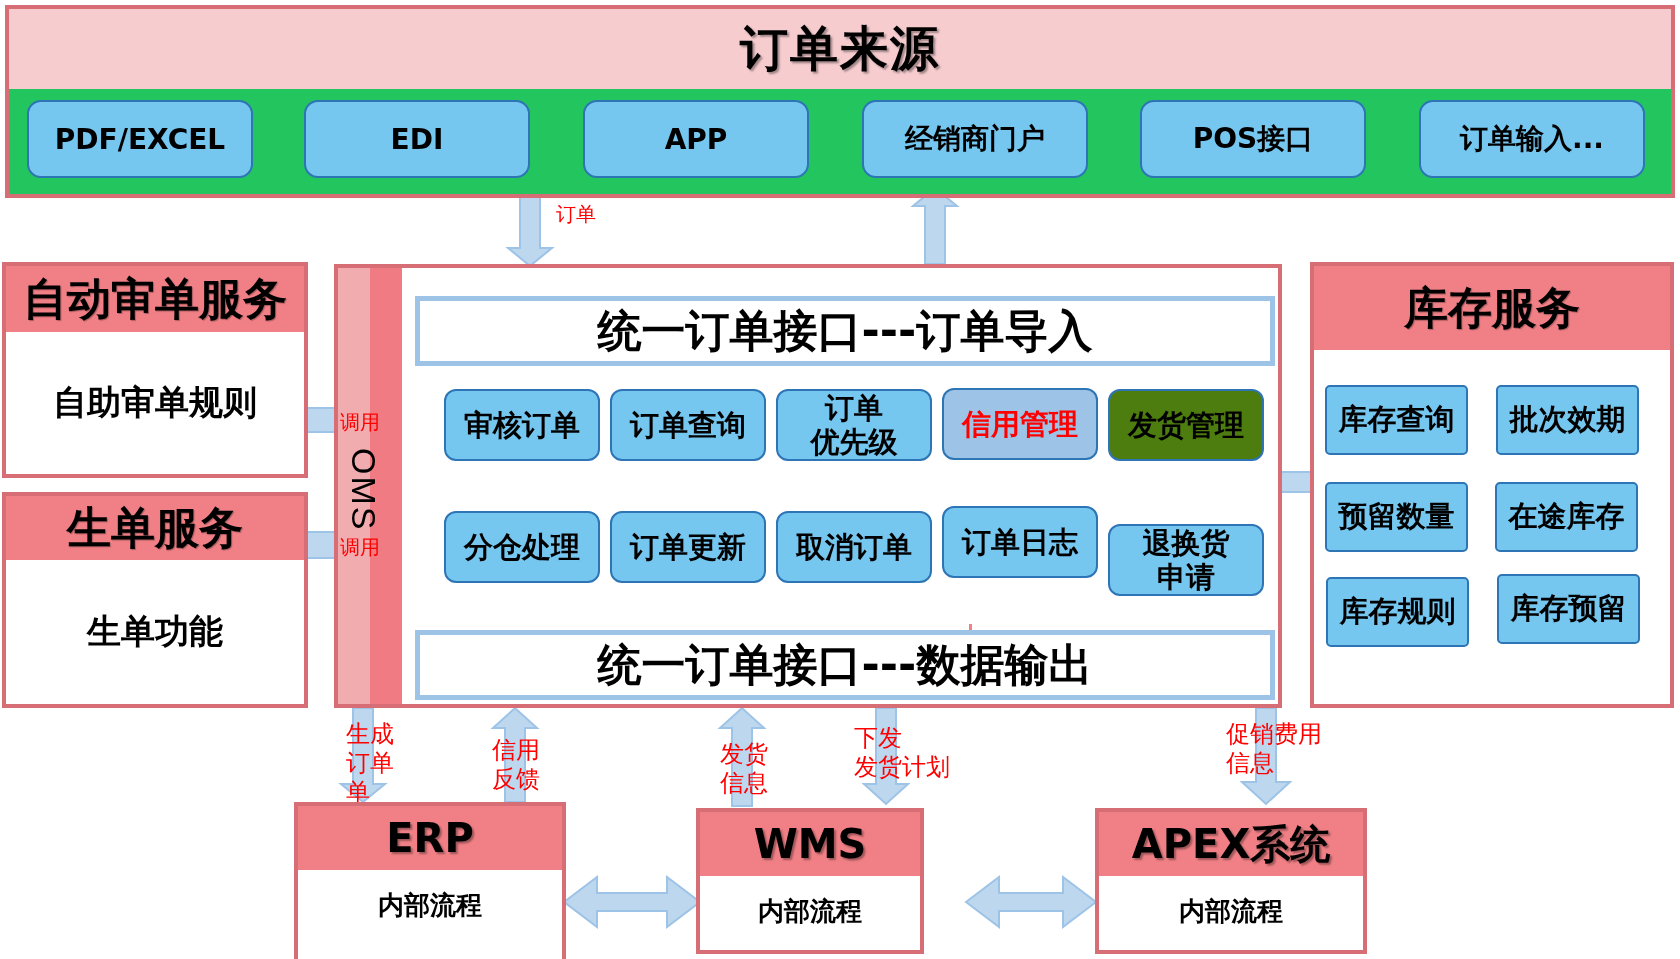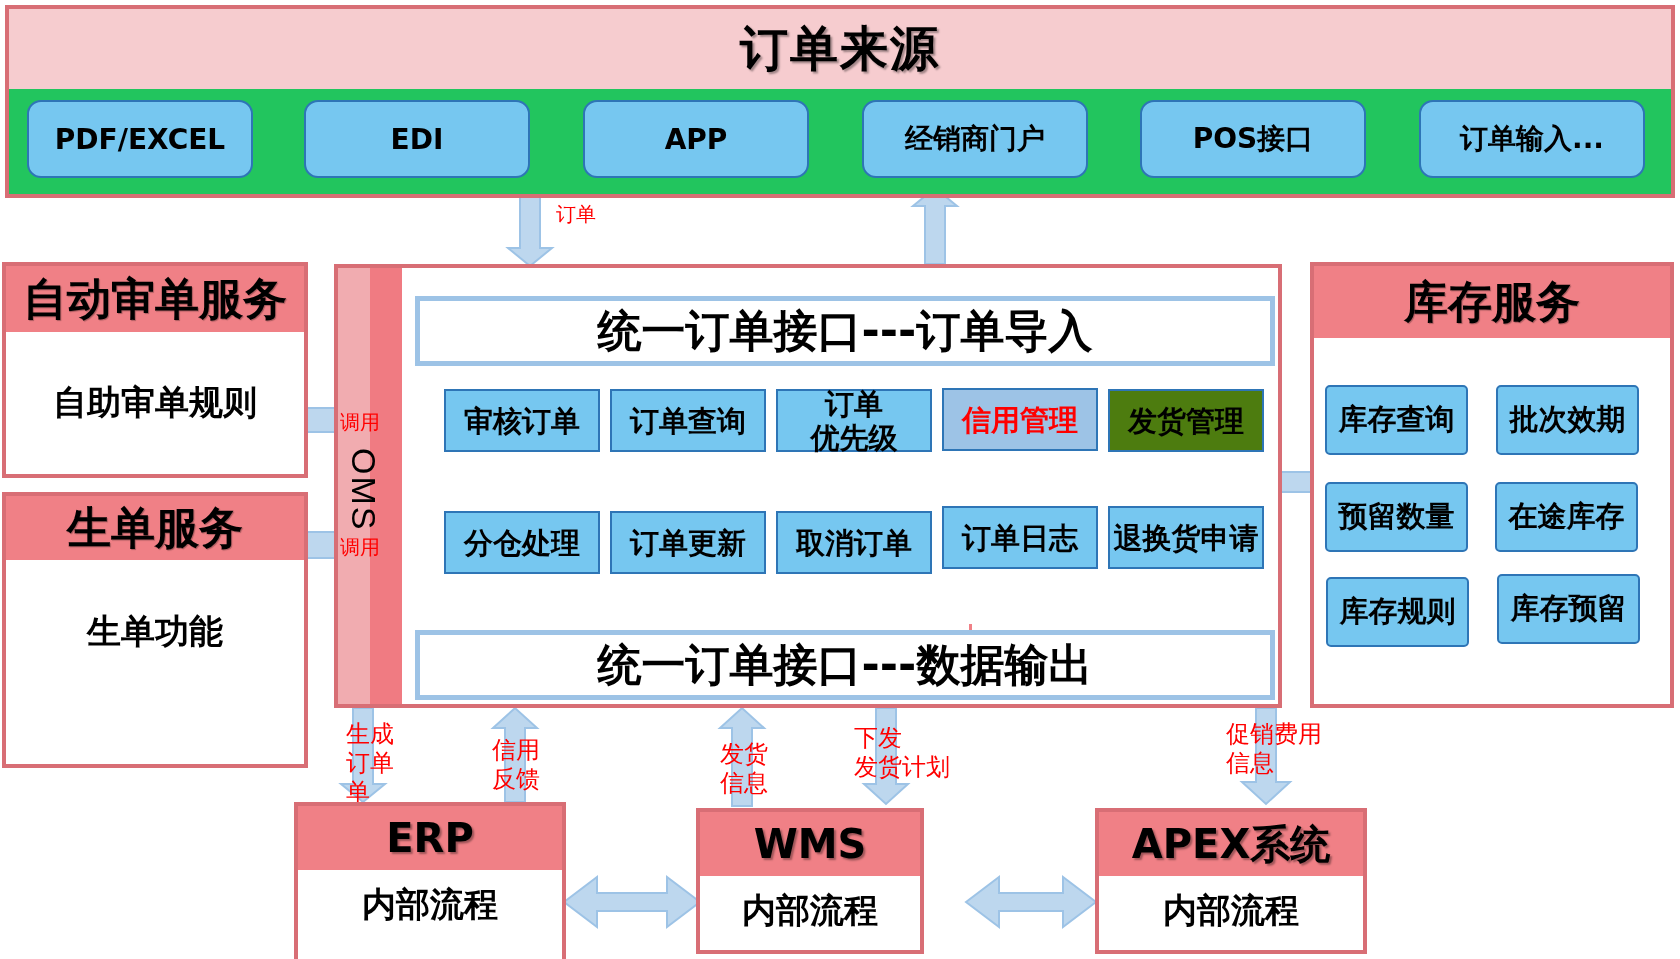--- a/index.html
+++ b/index.html
@@ -25,36 +25,36 @@
   .svc-title { font-size: 44px; font-weight: bold; color: #000; text-shadow: 1px 1px 1px rgba(0,0,0,0.3); }
   .svc-body { left: 0; width: 100%; display: flex; align-items: center; justify-content: center; font-size: 34px; font-weight: bold; color: #000; }
 
   
   .oms-box { left: 334px; top: 264px; width: 948px; height: 444px; border: 4px solid #d86e75; background: #fff; }
   .oms-strip-l { left: 0; top: 0; width: 32px; height: 100%; background: #f1acb0; }
   .oms-strip-r { left: 32px; top: 0; width: 32px; height: 100%; background: #f07b82; }
   .iface-bar { left: 415px; width: 860px; height: 70px; border: 5px solid #9dc3e6; background: #fff;
     display: flex; align-items: center; justify-content: center; font-size: 44px; font-weight: bold; color: #000; }
   .fn-btn {
-    width: 156px; height: 63px; background: #76c7f0; border: 2px solid #2e75b6; border-radius: 0;
+    width: 156px; height: 72px; background: #76c7f0; border: 2px solid #2e75b6; border-radius: 12px;
     display: flex; align-items: center; justify-content: center; text-align: center;
     font-size: 29px; font-weight: bold; color: #000; line-height: 34px;
   }
   .fn-btn.credit { background: #9dc3e6; color: #ff0000; }
   .fn-btn.ship { background: #4d7c0f; }
 
   
   .inv-btn { width: 143px; height: 70px; background: #76c7f0; border: 2px solid #2e75b6; border-radius: 5px;
     display: flex; align-items: center; justify-content: center; font-size: 29px; font-weight: bold; color: #000; }
 
   
   .sys-box { border: 4px solid #d86e75; background: #fff; }
   .sys-head { left: 0; top: 0; width: 100%; height: 64px; background: #f08086; display: flex; align-items: center; justify-content: center;
     font-size: 40px; font-weight: bold; color: #000; text-shadow: 2px 2px 2px rgba(0,0,0,0.35); }
-  .sys-body { left: 0; top: 64px; width: 100%; height: 70px; display: flex; align-items: center; justify-content: center; font-size: 34px; font-weight: bold; color: #000; }
+  .sys-body { left: 0; top: 64px; width: 100%; height: 70px; display: flex; align-items: center; justify-content: center; font-size: 26px; font-weight: bold; color: #000; }
 
   .flow-label { color: #ff0000; font-size: 24px; line-height: 29px; white-space: nowrap; }
   svg.arrows { position: absolute; left: 0; top: 0; }
 </style>
 </head>
 <body>
 
 <svg class="arrows" width="1680" height="959">
   <g fill="#bdd7ee" stroke="#9dc3e6" stroke-width="2">
 
@@ -92,21 +92,21 @@
 
 <div class="abs flow-label" style="left:556px; top:200px; font-size:20px;">订单</div>
 
 <div class="abs svc-box" style="left:2px; top:262px; width:306px; height:216px;">
   <div class="abs svc-head" style="height:66px;">
     <span class="svc-title">自动审单服务</span>
   </div>
   <div class="abs svc-body" style="top:66px; height:142px;">自助审单规则</div>
 </div>
 
-<div class="abs svc-box" style="left:2px; top:492px; width:306px; height:276px;">
+<div class="abs svc-box" style="left:2px; top:492px; width:306px; height:216px;">
   <div class="abs svc-head" style="height:64px;">
     <span class="svc-title">生单服务</span>
   </div>
   <div class="abs svc-body" style="top:64px; height:144px;">生单功能</div>
 </div>
 
 <div class="abs oms-box">
   <div class="abs oms-strip-l"></div>
   <div class="abs oms-strip-r"></div>
 </div>
@@ -123,30 +123,30 @@
   <span>订单</span>
   <span>优先级</span>
 </div>
 <div class="abs fn-btn credit" style="left:942px; top:388px;">信用管理</div>
 <div class="abs fn-btn ship" style="left:1108px; top:389px;">发货管理</div>
 
 <div class="abs fn-btn" style="left:444px; top:511px;">分仓处理</div>
 <div class="abs fn-btn" style="left:610px; top:511px;">订单更新</div>
 <div class="abs fn-btn" style="left:776px; top:511px;">取消订单</div>
 <div class="abs fn-btn" style="left:942px; top:506px;">订单日志</div>
-<div class="abs fn-btn" style="left:1108px; top:506px; flex-direction:row;">
+<div class="abs fn-btn" style="left:1108px; top:524px; flex-direction:column;">
   <span>退换货</span>
   <span>申请</span>
 </div>
 
 <div class="abs" style="left:969px; top:624px; width:3px; height:18px; background:#f08086;"></div>
 <div class="abs iface-bar" style="top:630px;">统一订单接口---数据输出</div>
 
 <div class="abs svc-box" style="left:1310px; top:262px; width:364px; height:446px;">
-  <div class="abs svc-head" style="height:72px;">
+  <div class="abs svc-head" style="height:84px;">
     <span class="svc-title">库存服务</span>
   </div>
 </div>
 <div class="abs inv-btn" style="left:1325px; top:385px;">库存查询</div>
 <div class="abs inv-btn" style="left:1496px; top:385px;">批次效期</div>
 <div class="abs inv-btn" style="left:1325px; top:482px;">预留数量</div>
 <div class="abs inv-btn" style="left:1495px; top:482px;">在途库存</div>
 <div class="abs inv-btn" style="left:1326px; top:577px;">库存规则</div>
 <div class="abs inv-btn" style="left:1497px; top:574px;">库存预留</div>
 

